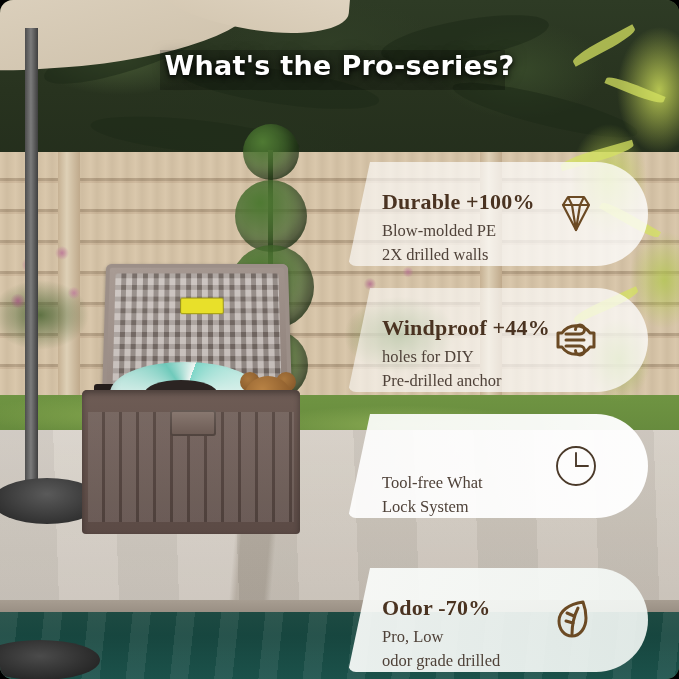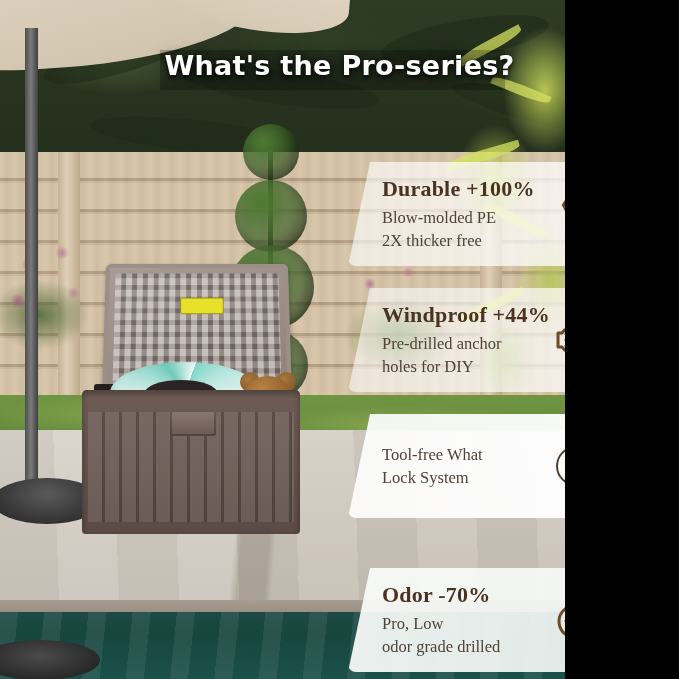--- a/index.html
+++ b/index.html
@@ -1,18 +1,18 @@
 <!DOCTYPE html>
 <html><head>
 <meta charset="utf-8">
 <style>
   html,body{margin:0;padding:0;background:#000;}
   body{font-family:"Liberation Serif",serif;}
 
-  .stage{position:relative;width:565px;height:679px;overflow:hidden;}
+  .stage{position:relative;width:679px;height:679px;overflow:hidden;border-radius:13px;}
 
   
   .photo{position:absolute;inset:0;overflow:hidden;background:#4a5a3a;}
 
   
   .foliage-top{
     position:absolute;left:0;top:0;width:679px;height:200px;
     background:
       radial-gradient(ellipse 120px 50px at 120px 60px, rgba(70,88,52,.95), transparent 70%),
       radial-gradient(ellipse 150px 60px at 330px 40px, rgba(48,62,38,.95), transparent 70%),
@@ -223,21 +223,21 @@
     position:absolute;left:0;top:50px;width:679px;text-align:center;
     font-family:"DejaVu Sans",sans-serif;
     font-weight:bold;font-size:27px;letter-spacing:.3px;color:#ffffff;
     text-shadow:0 2px 5px rgba(0,0,0,.85),0 0 14px rgba(0,0,0,.6);
   }
 
   
   .card{
     position:absolute;
     height:104px;
-    display:flex;align-items:center;
+    display:flex;align-items:flex-end;
     padding-left:34px;
     box-sizing:border-box;
   }
   .card-bg{
     position:absolute;inset:0;
     border-radius:8px 52px 52px 8px;
     -webkit-clip-path:polygon(22px 0, 100% 0, 100% 100%, 0 100%);
     clip-path:polygon(22px 0, 100% 0, 100% 100%, 0 100%);
   }
   .card-text{position:relative;z-index:2;}
@@ -336,38 +336,38 @@
   </div>
 
   <div class="title-band"></div>
   <div class="page-title">What's the Pro-series?</div>
 
   <div class="card" id="card-1">
     <div class="card-bg"></div>
     <div class="card-text">
       <div class="card-heading">Durable +100%</div>
       <div class="card-line">Blow-molded PE</div>
-      <div class="card-line">2X thicker free</div>
+      <div class="card-line">2X drilled walls</div>
     </div>
     <div class="card-icon">
       <svg viewBox="0 0 52 52" fill="none" stroke="#6b4a24" stroke-width="2.2" stroke-linejoin="round">
         <path d="M13 17 H39 L26 42 Z"></path>
         <path d="M13 17 L18 9 H34 L39 17"></path>
         <path d="M18 9 L22 17 L26 42 L30 17 L34 9"></path>
         <path d="M22 17 H30"></path>
       </svg>
     </div>
   </div>
 
   <div class="card" id="card-2">
     <div class="card-bg"></div>
     <div class="card-text">
       <div class="card-heading">Windproof +44%</div>
+      <div class="card-line">holes for DIY</div>
       <div class="card-line">Pre-drilled anchor</div>
-      <div class="card-line">holes for DIY</div>
     </div>
     <div class="card-icon">
       <svg viewBox="0 0 52 52" fill="none" stroke="#6b4a24" stroke-width="3" stroke-linecap="round" stroke-linejoin="round">
         <path d="M8 19 H12 A17 17 0 0 1 40 19 H44 V33 H40 A17 17 0 0 1 12 33 H8 Z"></path>
         <path d="M16 20 H30 a4.5 4.5 0 1 0 -4.5 -4.5"></path>
         <path d="M16 26 H34"></path>
         <path d="M16 32 H30 a4.5 4.5 0 1 1 -4.5 4.5"></path>
       </svg>
     </div>
   </div>

